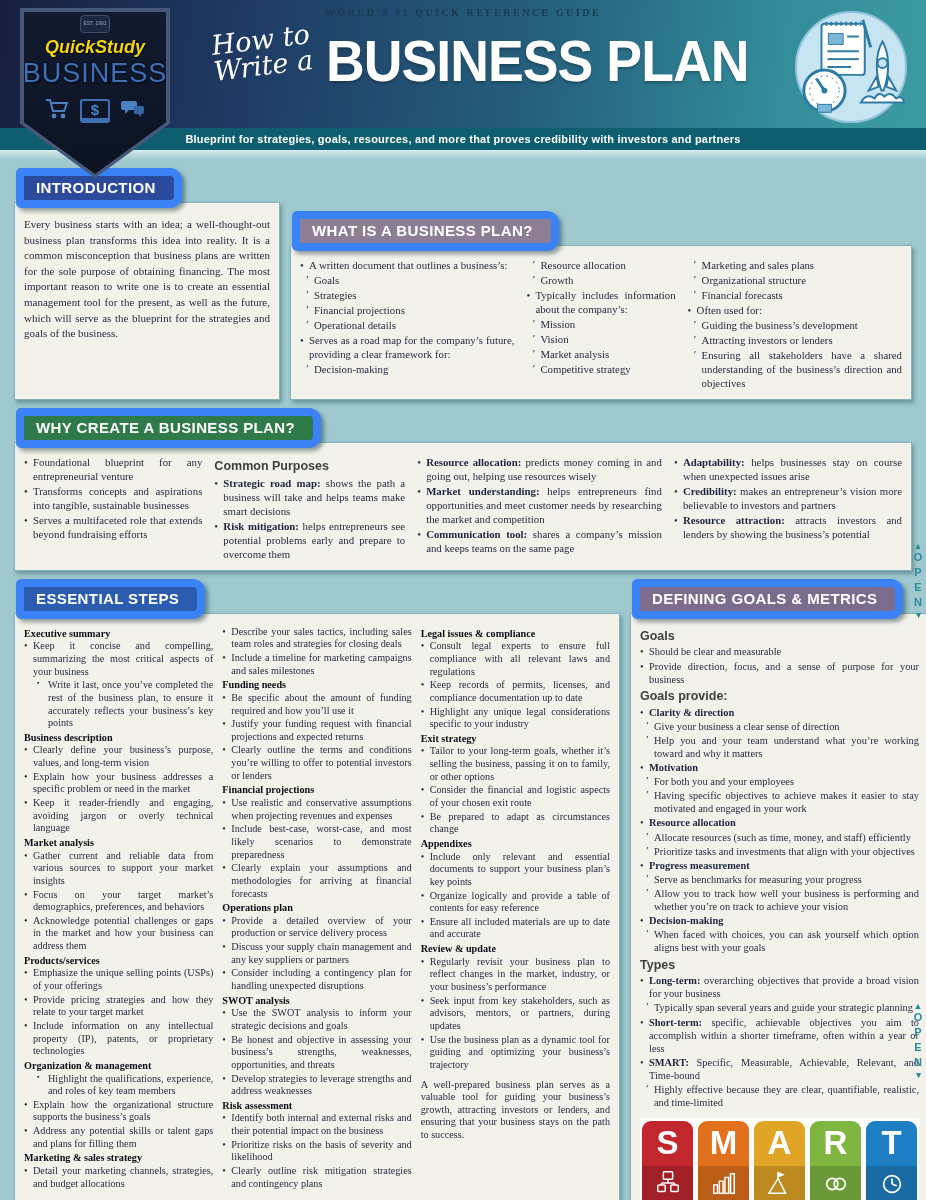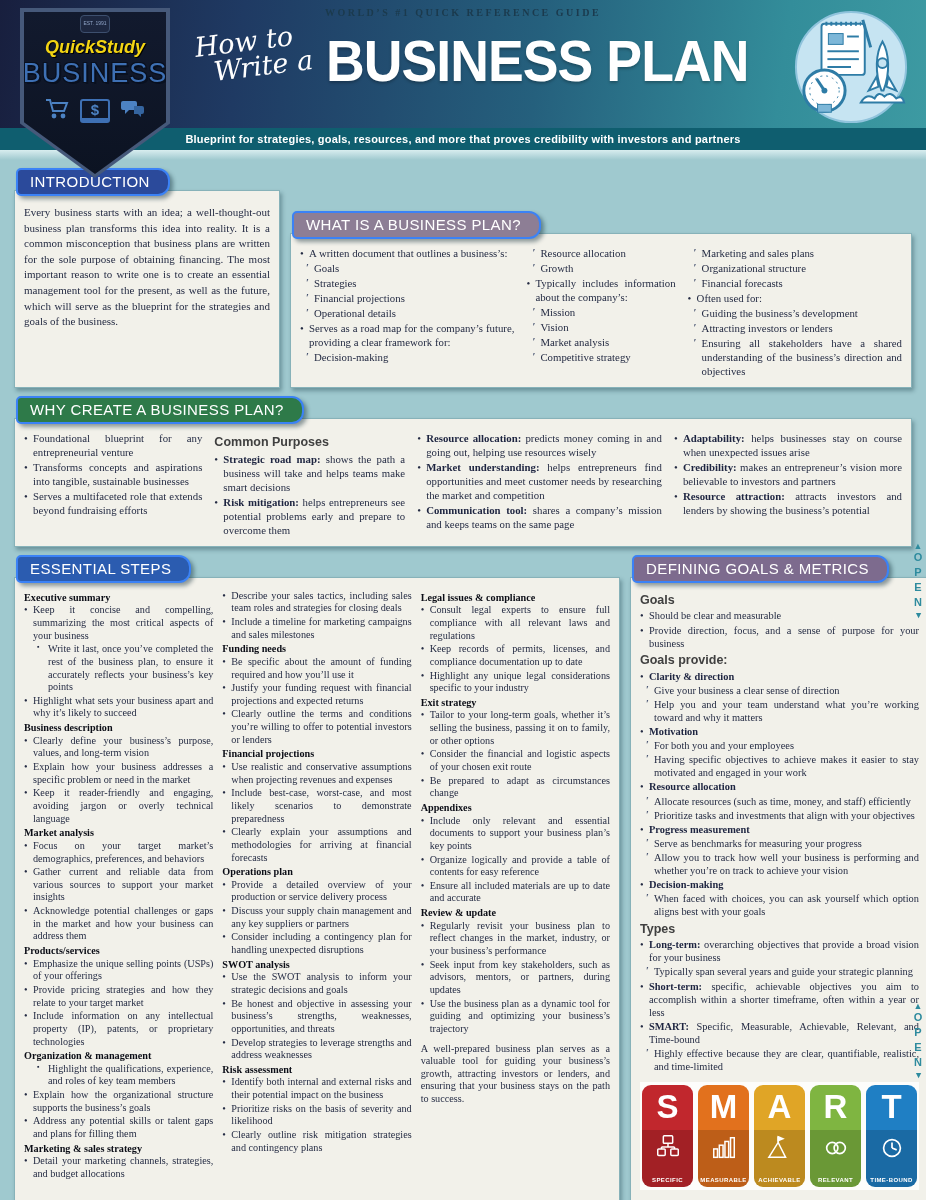--- a/index.html
+++ b/index.html
@@ -1,21 +1,21 @@
 <!DOCTYPE html>
 <html><head>
 <meta charset="utf-8">
 <style>
   * { margin:0; padding:0; box-sizing:border-box; }
   html,body { width:926px; height:1200px; }
   body { font-family:"Liberation Serif", serif; background:#9fc9cf; overflow:hidden; position:relative; }
 
   
   .header { position:relative; height:128px;
-    background:linear-gradient(97deg,#181f3e 0%,#1f3a63 26%,#25607d 58%,#338d9a 84%,#3d9aa2 100%); }
+    background:linear-gradient(97deg,#181f3e 0%,#1f3a63 26%,#25607d 58%,#338d9a 84%,#3d9aa2 100%);text-align:right; }
   .tagline { position:absolute; top:7px; left:50%; transform:translateX(-50%);
     font-size:10px; letter-spacing:2.5px; color:#1b3a4d; font-weight:bold; white-space:nowrap; }
   .title-block { position:absolute; left:196px; top:20px; display:flex; align-items:flex-start; }
   .script { color:#fff; font-style:italic; font-family:"DejaVu Serif", serif;
     font-size:27px; line-height:.95; transform:rotate(-7deg); margin-top:8px; }
   .script .l2 { margin-left:16px; display:block; }
   .big-title { color:#fff; font-family:"Liberation Sans", sans-serif; font-weight:bold;
     font-size:57px; letter-spacing:-1px; transform:scaleX(.94); transform-origin:left;
     margin-left:14px; line-height:1.45; text-shadow:0 2px 3px rgba(0,0,0,.25); white-space:nowrap; }
   .sub-strip { height:22px; background:#0f5e6f; color:#fff; display:flex; align-items:center; justify-content:center;
@@ -39,22 +39,22 @@
   .badge-dollar { width:30px; height:24px; border:2px solid #3e70b4; border-radius:3px; color:#4c82c3;
     display:flex; align-items:center; justify-content:center; font-weight:bold; font-size:15px;
     font-family:"Liberation Sans", sans-serif; border-bottom-width:5px; }
 
   .hero-icon { position:absolute; right:16px; top:8px; z-index:3; }
 
   
   .content { position:relative; padding:8px 14px 0; }
   .row { display:flex; gap:10px; align-items:stretch; }
   .sec-h { display:inline-block; position:relative; z-index:3; color:#fff;
-    font-family:"Liberation Sans", sans-serif; font-weight:normal; font-size:15px; letter-spacing:.4px;
-    padding:3px 18px 4px 12px; border:2px solid #3b82f6; border-radius:5px 12px 12px 5px;
+    font-family:"Liberation Sans", sans-serif; font-weight:bold; font-size:15px; letter-spacing:.4px;
+    padding:3px 18px 4px 12px; border:8px solid #3b82f6; border-radius:5px 12px 12px 5px;
     box-shadow:3px 3px 4px rgba(15,45,55,.45); margin-bottom:-6px; margin-left:2px; white-space:nowrap; }
   .panel { background:#f2f1ea; border:1px solid #87b2b9; box-shadow:2px 3px 4px rgba(15,50,60,.35);
     padding:12px 9px 8px; position:relative; z-index:1; color:#252c44; }
 
   .intro .sec-h { background:#2b4a9b; }
   .whatis .sec-h { background:#8d7e95;margin-top:43px; }
   .why .sec-h { background:#2e7a49; }
   .steps .sec-h { background:#2b5cb0; }
   .goals .sec-h { background:#7d6b8e; }
 
@@ -253,28 +253,27 @@
 
   <div class="row" style="margin-top:8px;">
     <div class="sec steps">
       <div class="sec-h">ESSENTIAL STEPS</div>
       <div class="panel" style="min-height:688px;">
         <div class="cols">
           <div>
               <div class="sub-h">Executive summary</div>
               <div class="li">Keep it concise and compelling, summarizing the most critical aspects of your business</div>
               <div class="li-sq">Write it last, once you’ve completed the rest of the business plan, to ensure it accurately reflects your business’s key points</div>
-              <div class="li">Highlight what sets your business apart and why it’s likely to succeed</div>
               <div class="sub-h">Business description</div>
               <div class="li">Clearly define your business’s purpose, values, and long-term vision</div>
               <div class="li">Explain how your business addresses a specific problem or need in the market</div>
               <div class="li">Keep it reader-friendly and engaging, avoiding jargon or overly technical language</div>
               <div class="sub-h">Market analysis</div>
+              <div class="li">Gather current and reliable data from various sources to support your market insights</div>
               <div class="li">Focus on your target market’s demographics, preferences, and behaviors</div>
-              <div class="li">Gather current and reliable data from various sources to support your market insights</div>
               <div class="li">Acknowledge potential challenges or gaps in the market and how your business can address them</div>
               <div class="sub-h">Products/services</div>
               <div class="li">Emphasize the unique selling points (USPs) of your offerings</div>
               <div class="li">Provide pricing strategies and how they relate to your target market</div>
               <div class="li">Include information on any intellectual property (IP), patents, or proprietary technologies</div>
               <div class="sub-h">Organization &amp; management</div>
               <div class="li-sq">Highlight the qualifications, experience, and roles of key team members</div>
               <div class="li">Explain how the organizational structure supports the business’s goals</div>
               <div class="li">Address any potential skills or talent gaps and plans for filling them</div>
               <div class="sub-h">Marketing &amp; sales strategy</div>

